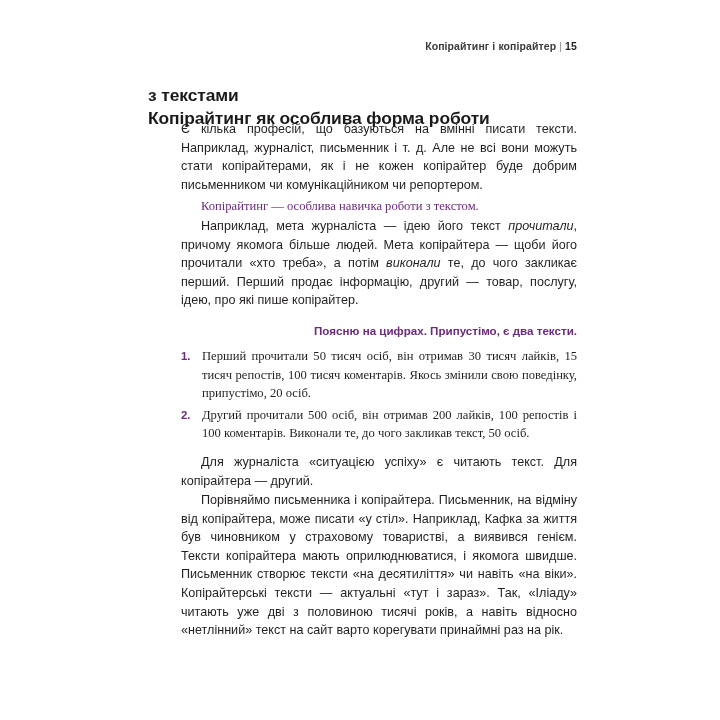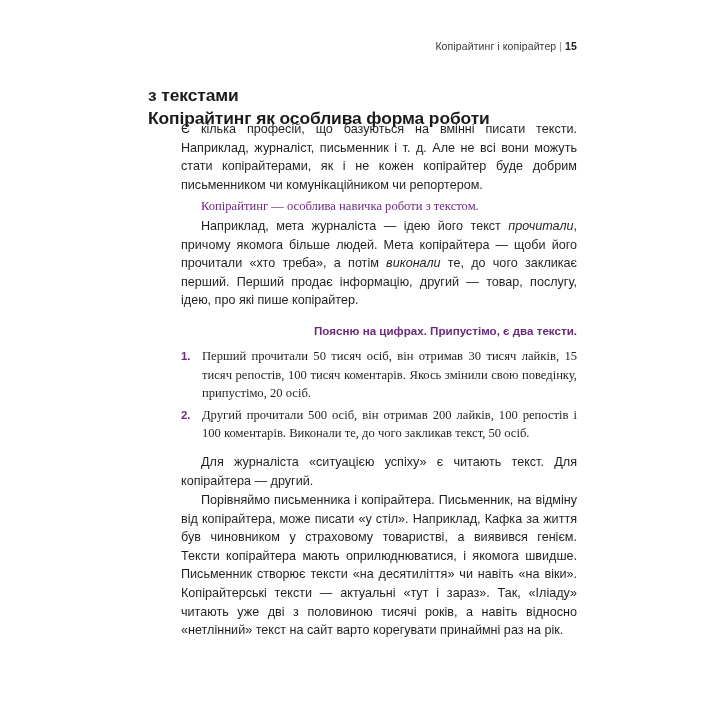--- a/index.html
+++ b/index.html
@@ -29,21 +29,21 @@
     top: 40px;
     width: 429px;
     text-align: right;
     font-family: "Liberation Sans", "DejaVu Sans", sans-serif;
     font-size: 10.5px;
     letter-spacing: 0.1px;
     color: #3a3a3c;
     white-space: nowrap;
   }
   .running-head .rh-title {
-    font-weight: 400;
+    font-weight: 700;
     color: #3a3a3c;
   }
   .running-head .rh-sep {
     color: #8a8a8e;
     padding: 0 3px;
     font-weight: 400;
   }
   .running-head .rh-page {
     font-weight: 700;
     color: #231f20;

